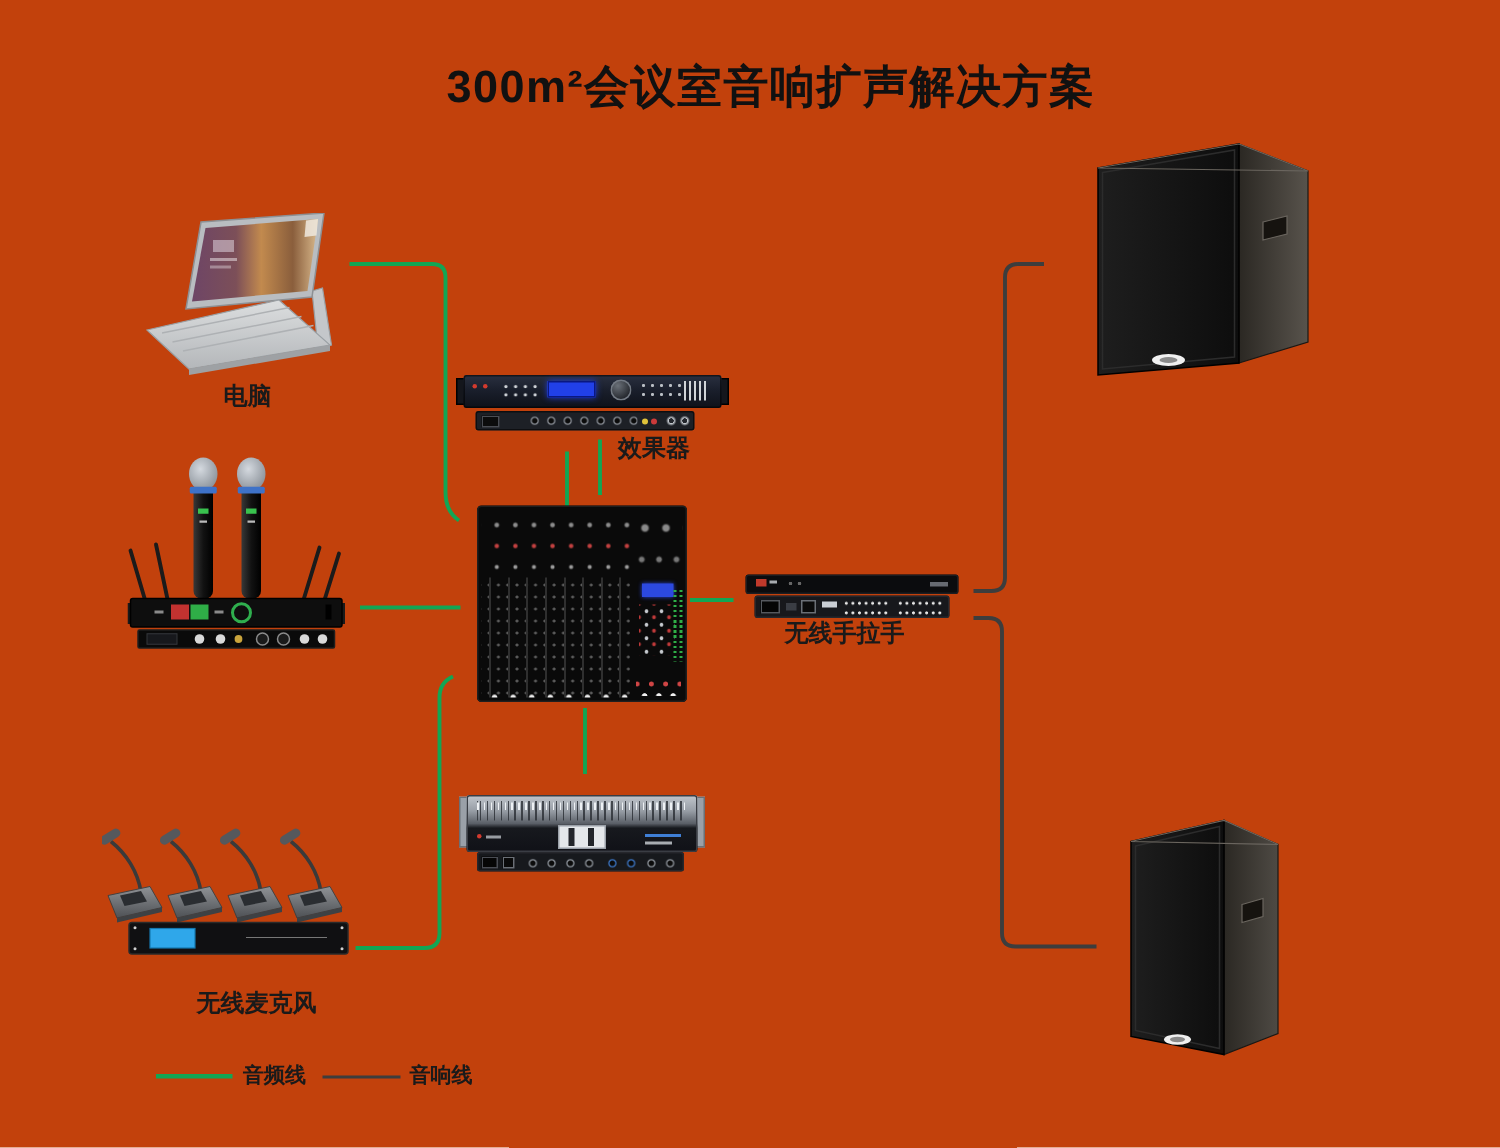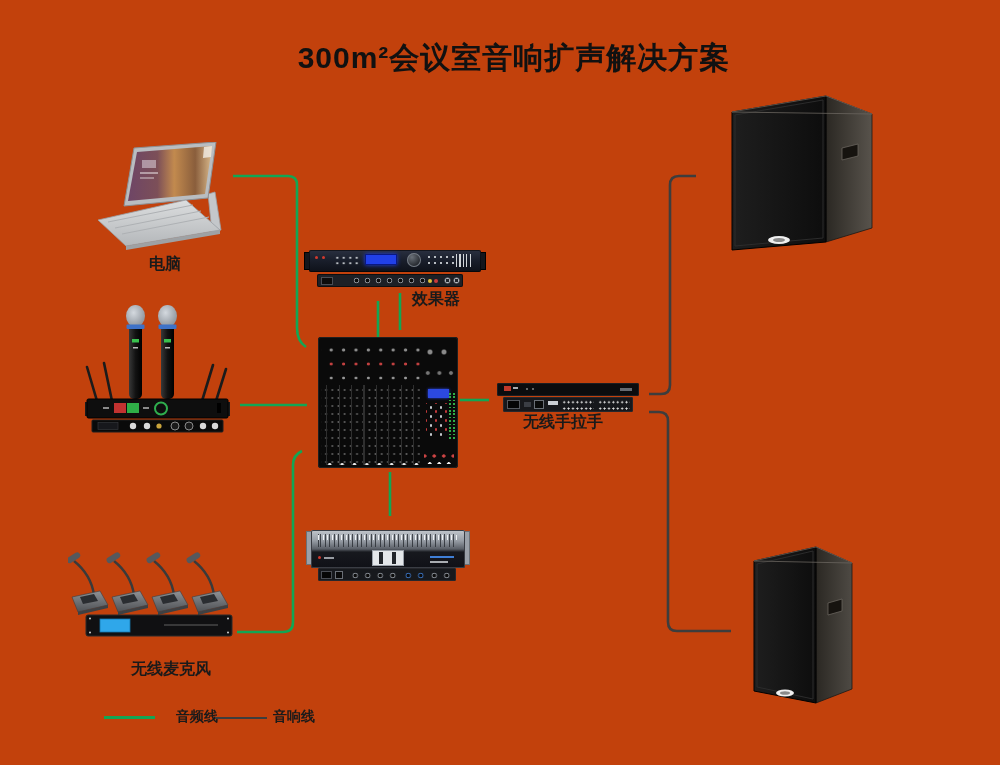--- a/index.html
+++ b/index.html
@@ -378,17 +378,17 @@
     <polygon points="66,4 102,20 102,146 66,160" fill="url(#sgrad2)" stroke="#1a1815" stroke-width="0.8"></polygon>
     <polygon points="4,18 66,4 66,160 4,148" fill="url(#fgrad)" stroke="#000" stroke-width="1"></polygon>
     <polygon points="7,21 63,8 63,156 7,144" fill="none" stroke="#2c2c2c" stroke-width="1"></polygon>
     <polygon points="4,18 66,4 102,20" fill="none" stroke="#6a655e" stroke-width="0.8"></polygon>
     <polygon points="78,60 92,56 92,68 78,72" fill="#16130f" stroke="#6a655e" stroke-width="0.8"></polygon>
     <ellipse cx="35" cy="150" rx="9" ry="3.5" fill="#f0f0f0"></ellipse>
     <ellipse cx="35" cy="150" rx="5" ry="1.8" fill="#8a8a8a"></ellipse>
   </svg>
 
   <div class="abs legend-swatch" style="left: 104px; top: 716px; width: 51px; background: rgb(18, 166, 84);"></div>
-  <div class="abs legend-label" style="left:176px;top:708px;">音频线</div>
+  <div class="abs legend-label" style="left:162px;top:708px;">音频线</div>
   <div class="abs legend-swatch" style="left: 215px; top: 716.5px; width: 52px; height: 2.5px; background: rgb(61, 61, 61);"></div>
   <div class="abs legend-label" style="left:273px;top:708px;">音响线</div>
 
 </div>
 
 </body></html>

